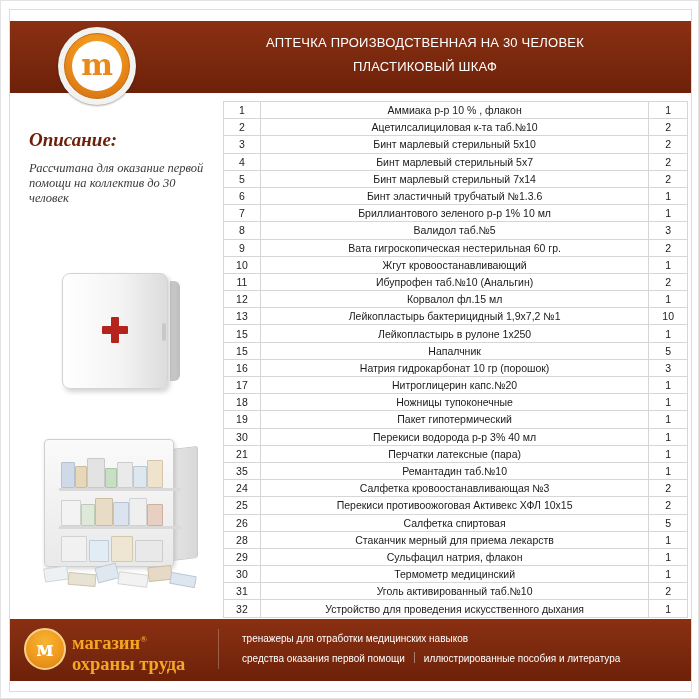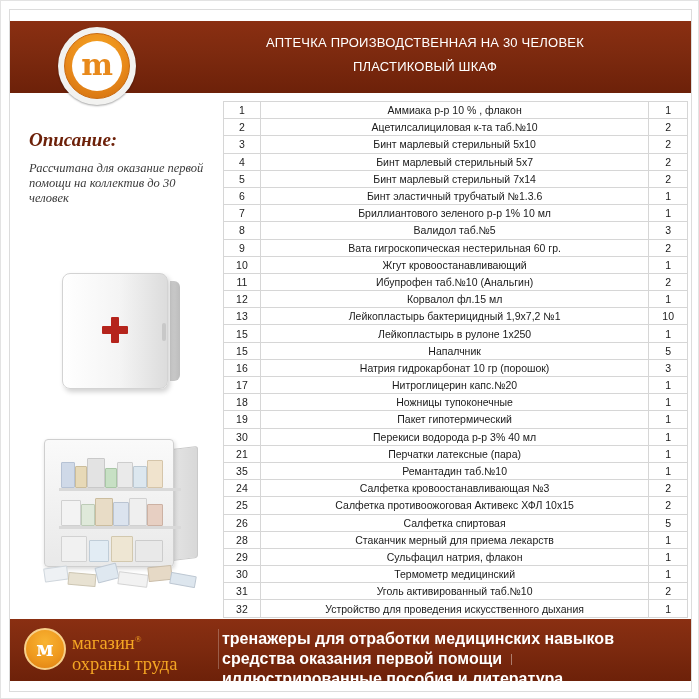--- a/index.html
+++ b/index.html
@@ -289,46 +289,45 @@
     color: #ffffff;
     font-family: "DejaVu Serif", serif;
     font-weight: bold;
     font-size: 20px;
   }
   .footer-logo-text {
     position: absolute;
     left: 48px;
     top: 2px;
     color: #f5a623;
-    font-weight: normal;
+    font-weight: bold;
     font-size: 18.5px;
     line-height: 21px;
     font-family: "Liberation Serif", serif;
   }
   .footer-logo-text .reg {
     font-size: 9px;
     vertical-align: super;
   }
   .footer-sep {
     position: absolute;
     left: 208px;
     top: 10px;
     width: 1px;
     height: 40px;
     background: rgba(255,255,255,0.25);
   }
   .footer-lines {
     position: absolute;
-    left: 212px;
+    left: 232px;
     top: 10px;
     width: 450px;
     color: #ffffff;
-    font-size: 16px;
+    font-size: 10px;
     line-height: 20px;
-    font-weight: bold;
   }
   .footer-line2 span.sep {
     display: inline-block;
     width: 1px;
     height: 11px;
     background: rgba(255,255,255,0.4);
     margin: 0 9px -1px 9px;
   }
 </style>
 </head>
@@ -511,21 +510,21 @@
             <td class="name">Ремантадин таб.№10</td>
             <td class="qty">1</td>
           </tr>
         <tr>
             <td class="num">24</td>
             <td class="name">Салфетка кровоостанавливающая №3</td>
             <td class="qty">2</td>
           </tr>
         <tr>
             <td class="num">25</td>
-            <td class="name">Салфетка противоожоговая Активекс ХФЛ 10х15</td>
+            <td class="name">Перекиси противоожоговая Активекс ХФЛ 10х15</td>
             <td class="qty">2</td>
           </tr>
         <tr>
             <td class="num">26</td>
             <td class="name">Салфетка спиртовая</td>
             <td class="qty">5</td>
           </tr>
         <tr>
             <td class="num">28</td>
             <td class="name">Стаканчик мерный для приема лекарств</td>

